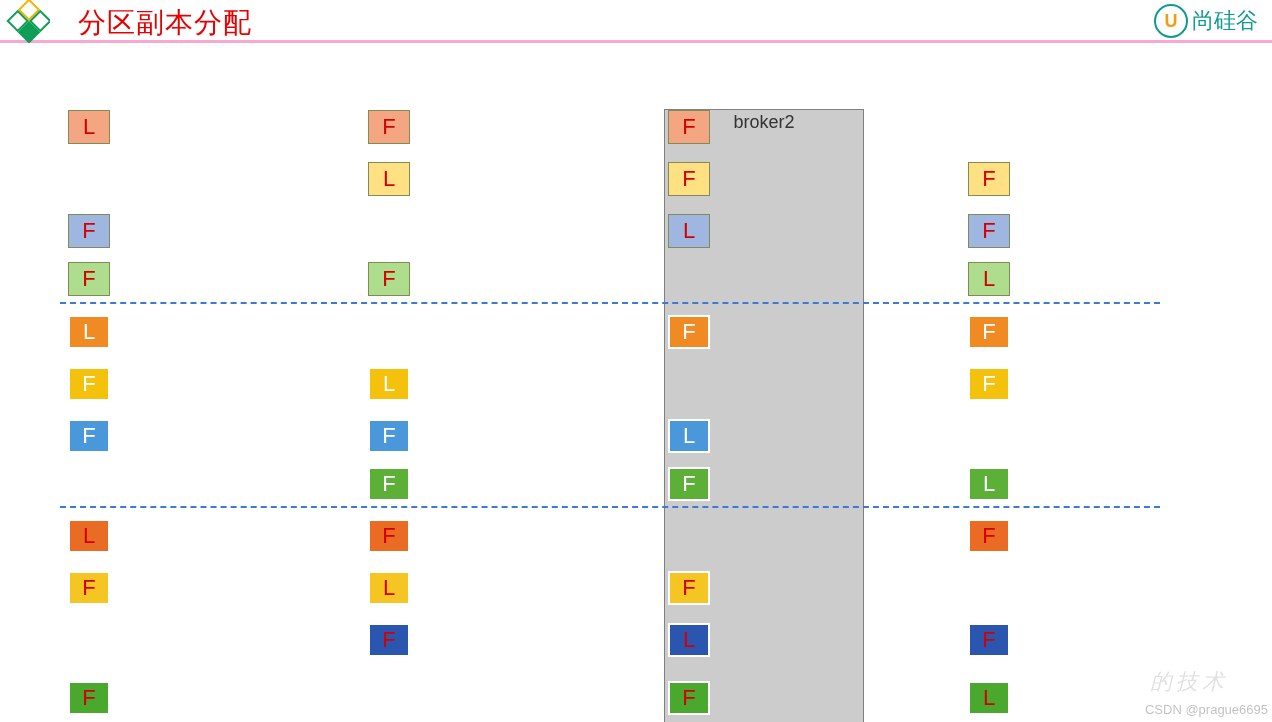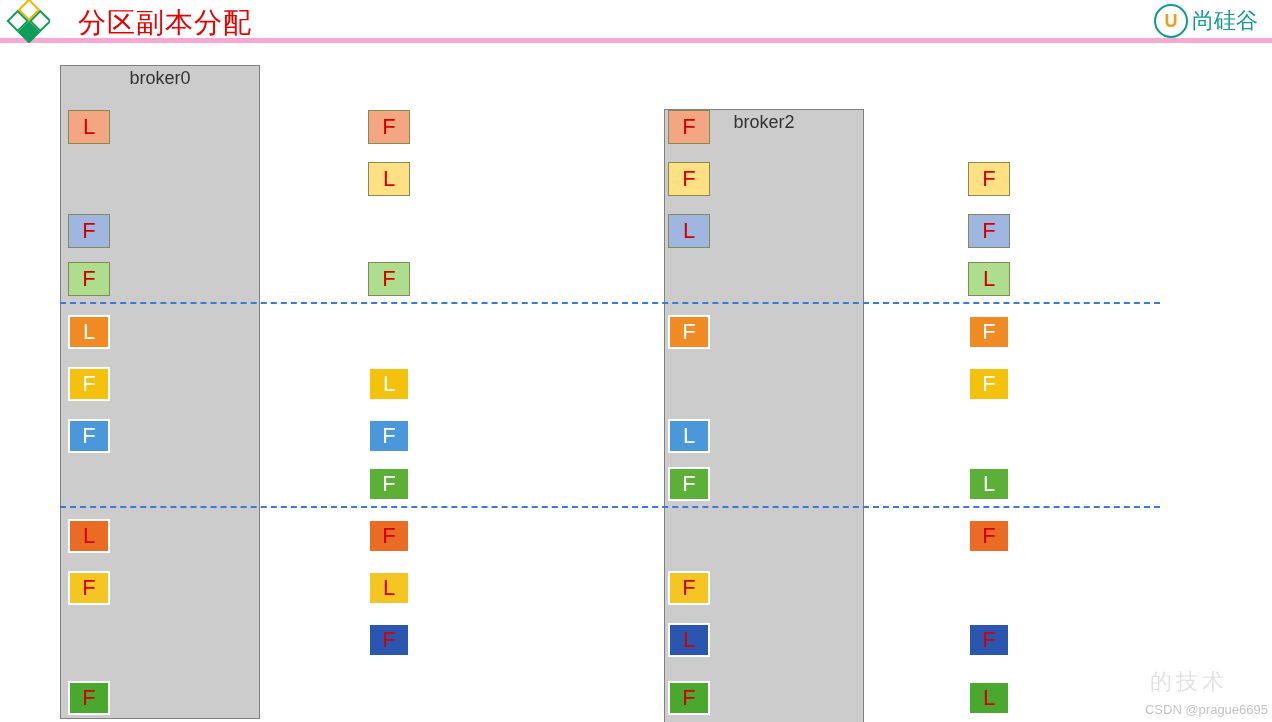--- a/index.html
+++ b/index.html
@@ -9,21 +9,21 @@
     height: 722px;
     background: #fff;
     font-family: "Microsoft YaHei", Arial, sans-serif;
     overflow: hidden;
   }
 
   
   .header {
     position: relative;
     height: 43px;
-    border-bottom: 5px solid #f9a8d4;
+    border-bottom: 3px solid #f9a8d4;
     box-sizing: border-box;
   }
   .logo-left {
     position: absolute;
     left: 0;
     top: 0;
     width: 50px;
     height: 43px;
   }
   .title {
@@ -140,20 +140,21 @@
     color: rgba(0,0,0,.25);
     font-size: 13px;
     margin-left: 18px;
   }
   .faint {
     position: absolute;
     right: 44px;
     bottom: 22px;
     color: rgba(0,0,0,.12);
     font-size: 22px;
+    font-style: italic;
     letter-spacing: 4px;
     pointer-events: none;
   }
 </style>
 </head>
 <body>
 
 <div class="header">
   <div class="logo-left">
     <svg viewBox="0 0 50 43" width="50" height="43">
@@ -167,23 +168,20 @@
   </div>
   <div class="title">分区副本分配</div>
   <div class="logo-right">
     <span class="u-badge">U</span>
     <span class="brand-text">尚硅谷</span>
   </div>
 </div>
 
 <div class="stage">
 
-  <div class="broker b0">
-    <div class="broker-label">broker0</div>
-  </div>
   <div class="broker b2">
     <div class="broker-label">broker2</div>
   </div>
 
   <div class="dash d1"></div>
   <div class="dash d2"></div>
 
   <div id="tiles">
       <div class="tile c-salmon border-dark" style="left: 68px; top: 67px;">
         <span>L</span>

